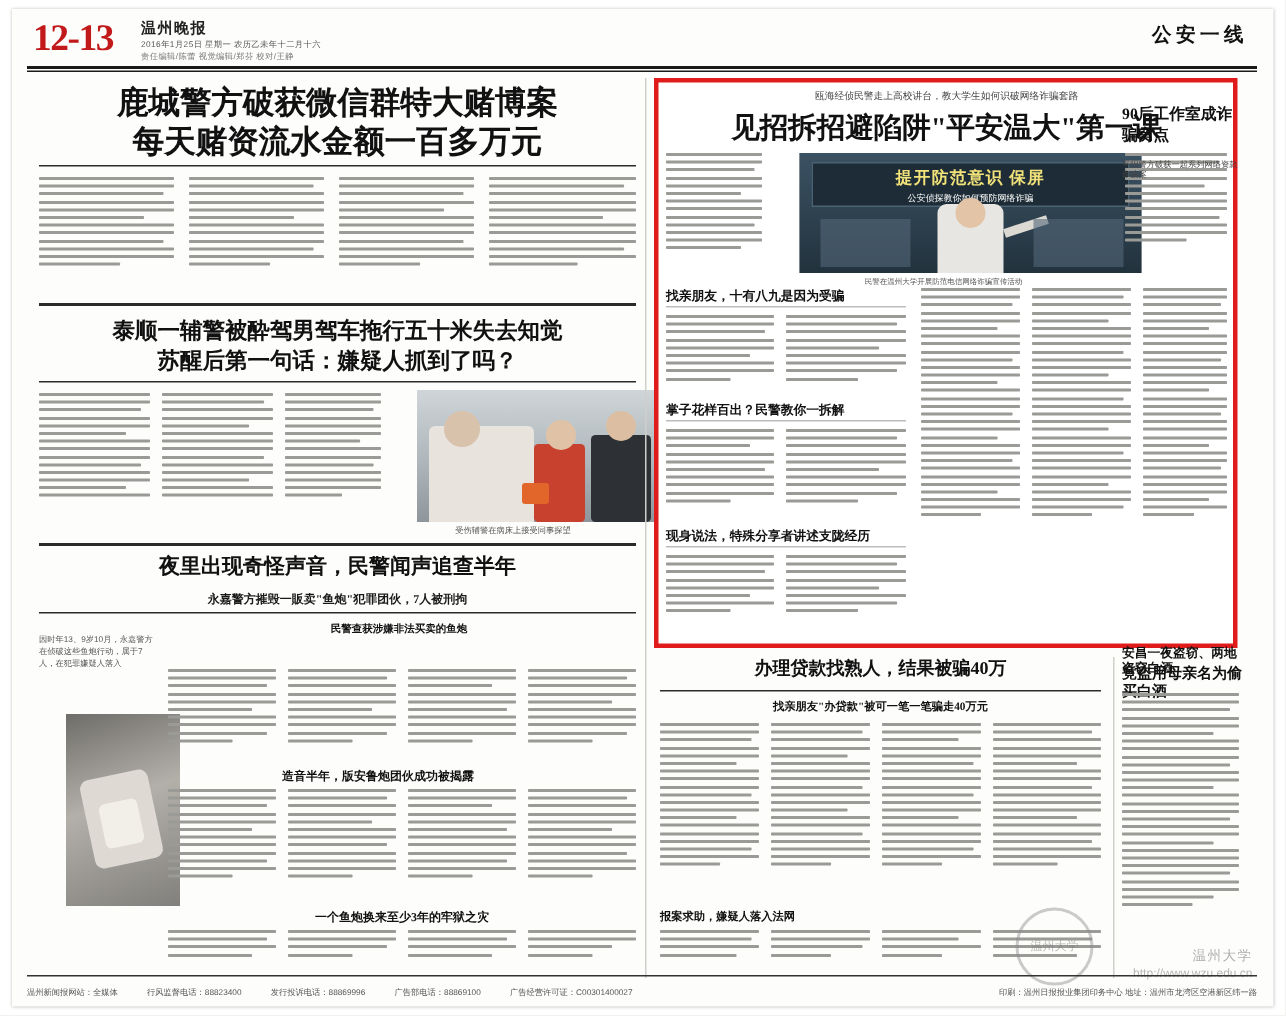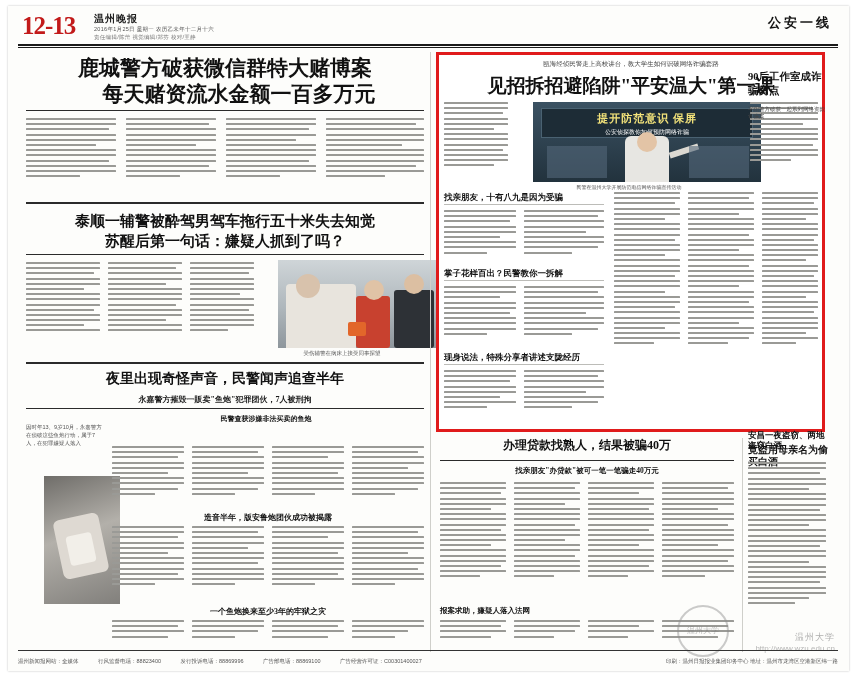--- a/index.html
+++ b/index.html
@@ -241,21 +241,21 @@
       <div class="page-no">12-13</div>
       <div class="paper-name">温州晚报</div>
       <div class="paper-meta">2016年1月25日 星期一 农历乙未年十二月十六</div>
       <div class="paper-meta2">责任编辑/陈蕾 视觉编辑/郑芬 校对/王静</div>
       <div class="section-title">公安一线</div>
     </div>
     <div class="rule-top"></div>
     <div class="rule-top2"></div>
 
     <div class="headline" style="left:18px; top:50px; width:398px; font-size:21px;">鹿城警方破获微信群特大赌博案</div>
-    <div class="headline" style="left:32px; top:76px; width:398px; font-size:21px;">每天赌资流水金额一百多万元</div>
+    <div class="headline" style="left:18px; top:76px; width:398px; font-size:21px;">每天赌资流水金额一百多万元</div>
     <div class="hrule" style="left:18px; top:104px; width:398px;"></div>
 
     <div class="tcol" style="left:18px; top:112px; width:90px; height:75px;">
       <div class="tline s1"></div>
         <div class="tline s1"></div>
         <div class="tline s2"></div>
         <div class="tline s1"></div>
       <div class="tline s1"></div>
         <div class="tline s3"></div>
         <div class="tline s1"></div>
@@ -432,21 +432,21 @@
         <div class="tline s1"></div>
         <div class="tline s1"></div>
       <div class="tline s3"></div>
         <div class="tline s1"></div>
         <div class="tline s1"></div>
         <div class="tline s1"></div>
       <div class="tline s2"></div>
         <div class="tline s4"></div>
     </div>
 
-    <div class="secthead" style="left:104px; top:506px; width:312px; font-size:8px; text-align:center;">造音半年，版安鲁炮团伙成功被揭露</div>
+    <div class="secthead" style="left:88px; top:506px; width:312px; font-size:8px; text-align:center;">造音半年，版安鲁炮团伙成功被揭露</div>
 
     <div class="tcol" style="left:104px; top:520px; width:72px; height:78px;">
       <div class="tline s1"></div>
         <div class="tline s1"></div>
         <div class="tline s2"></div>
         <div class="tline s1"></div>
       <div class="tline s1"></div>
         <div class="tline s3"></div>
         <div class="tline s1"></div>
         <div class="tline s1"></div>

